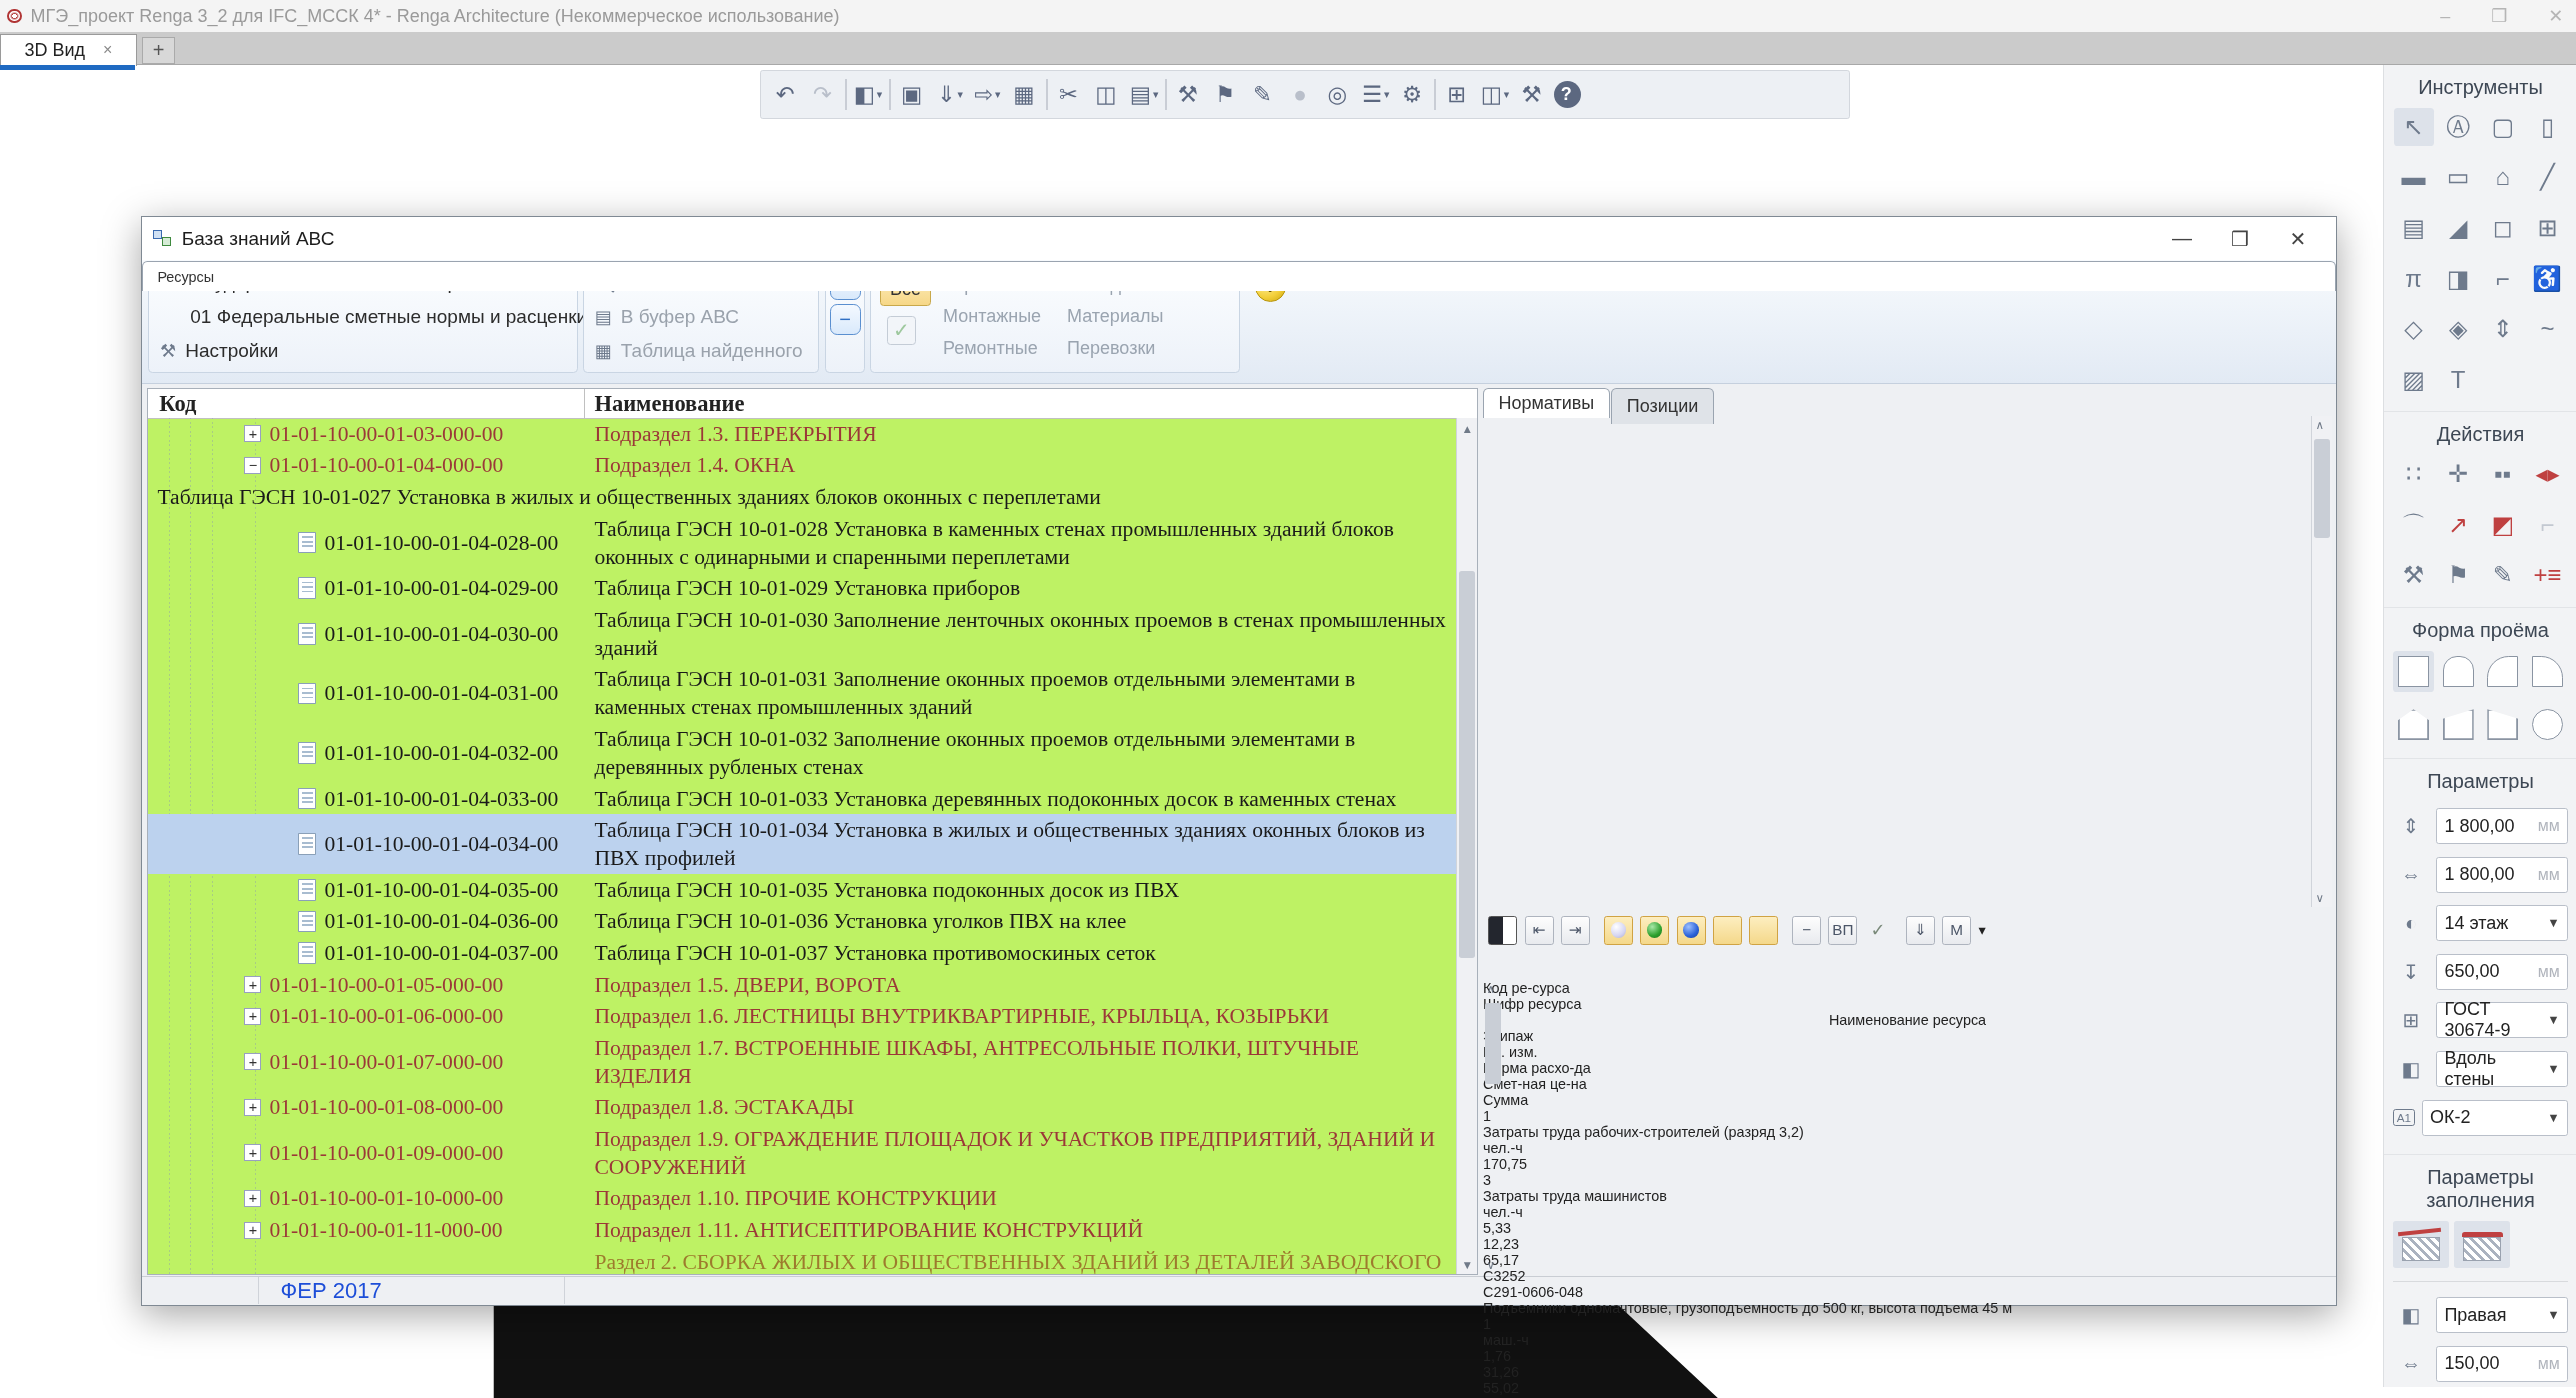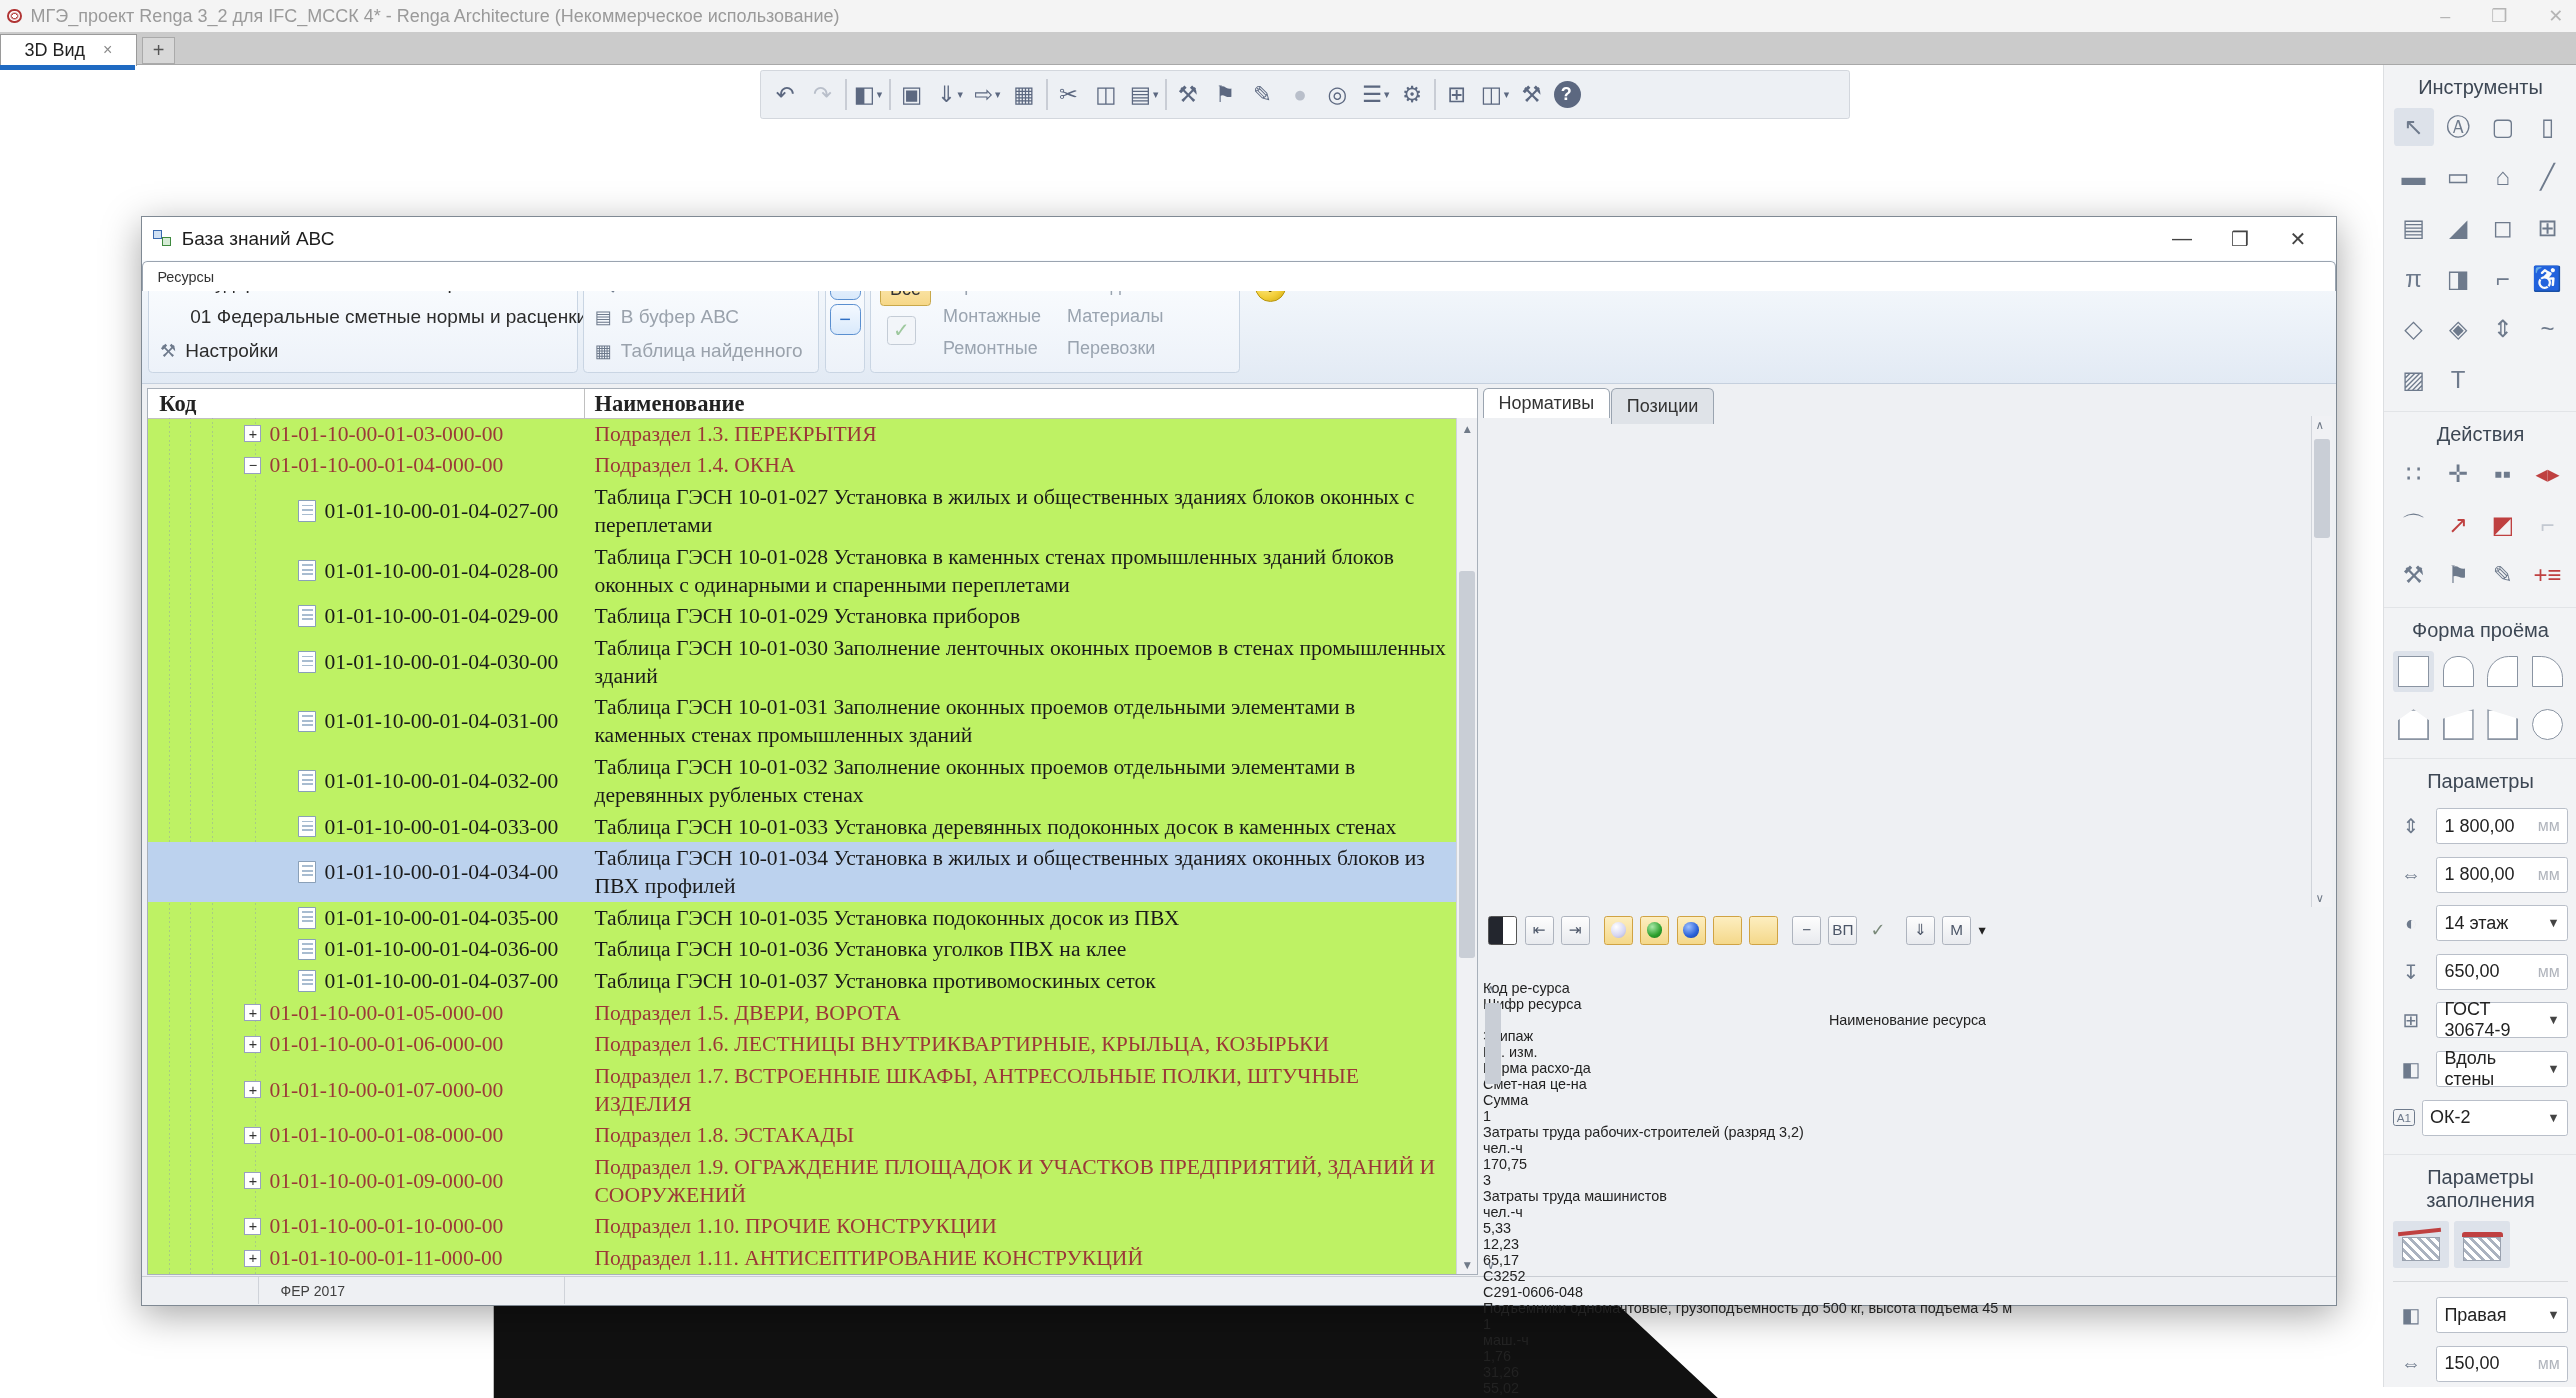--- a/index.html
+++ b/index.html
@@ -103,21 +103,21 @@
   .tcode{line-height:28px;}
   .expander{width:17px;height:17px;border:0.9px solid #98a0c0;background:#fff;flex:none;display:flex;align-items:center;justify-content:center;font-size:14.4px;color:#333;font-family:"Liberation Sans",sans-serif;box-sizing:border-box;}
   .expander.doc{border:0.9px solid #8aa0b8;width:18px;height:21.6px;background:
      linear-gradient(#fff,#fff) padding-box,
      repeating-linear-gradient(0deg,#fff 0 3.6px,#9ab0c8 3.6px 5.4px) padding-box;border-radius:0.9px;}
   .expander.doc:before{content:"";display:block;width:10.8px;height:14.4px;background:repeating-linear-gradient(0deg,#fff 0 2.7px,#a8bcd0 2.7px 4.5px);}
   .tree-scroll{position:absolute;right:0;top:29px;bottom:0;width:20px;background:#f0f1f4;border-left:0.9px solid #d0d4da;}
   .tree-scroll .up,.tree-scroll .dn{position:absolute;left:0;width:20px;height:20px;color:#707a88;font-size:11.7px;display:flex;align-items:center;justify-content:center;}
   .tree-scroll .up{top:0;} .tree-scroll .dn{bottom:0;}
   .tree-scroll .thumb{position:absolute;left:1.8px;width:16px;background:#c9ced6;border-radius:2.7px;}
-  .tree-foot{position:absolute;left:0px;top:1059px;width:2194px;height:27px;background:#eef0f3;border-top:0.9px solid #c9cdd3;display:flex;align-items:center;font-size:14px;color:#404040;}
+  .tree-foot{position:absolute;left:0px;top:1059px;width:2194px;height:27px;background:#eef0f3;border-top:0.9px solid #c9cdd3;display:flex;align-items:center;font-size:22px;color:#1d4ed8;}
   .tf-seg{height:100%;display:flex;align-items:center;border-right:0.9px solid #cfd3d9;box-sizing:border-box;}
   
   .rp-tabs{position:absolute;left:1341px;top:171px;height:36px;display:flex;gap:1.8px;font-size:18px;}
   .rp-tab{padding:0 14.4px;display:flex;align-items:center;border:0.9px solid #9aa4b0;border-bottom:none;border-radius:5.4px 5.4px 0 0;background:#dfe3e8;color:#333;}
   .rp-tab.on{background:#fff;height:29px;position:relative;z-index:2;}
   .norms-scroll{position:absolute;right:0;top:0;bottom:0;width:20px;background:#f0f1f4;border-left:0.9px solid #d0d4da;}
   .norms-wrap{position:absolute;left:1341px;top:199px;width:849px;height:491px;}
   
   .midbar{position:absolute;left:1341px;top:694px;width:849px;height:38px;display:flex;align-items:center;gap:7.2px;padding:0 5.4px;box-sizing:border-box;background:#eef0f3;}
   .mb{width:27px;height:27px;border:0.9px solid #aeb4be;border-radius:2.7px;background:linear-gradient(#fdfdfd,#e8eaee);display:flex;align-items:center;justify-content:center;font-size:15.3px;color:#4c5668;}
@@ -640,24 +640,20 @@
 
             <div class="trow sub">
               <div class="tcode">
                 <span class="expander minus">−</span>
                 <span>01-01-10-00-01-04-000-00</span>
               </div>
               <div class="tname">Подраздел 1.4. ОКНА</div>
             </div>
 
             <div class="trow tbl">
-              <div class="tcode">
-                <span class="expander doc"></span>
-                <span>01-01-10-00-01-04-027-00</span>
-              </div>
               <div class="tname">Таблица ГЭСН 10-01-027 Установка в жилых и общественных зданиях блоков оконных с переплетами</div>
             </div>
 
             <div class="trow tbl">
               <div class="tcode">
                 <span class="expander doc"></span>
                 <span>01-01-10-00-01-04-028-00</span>
               </div>
               <div class="tname">Таблица ГЭСН 10-01-028 Установка в каменных стенах промышленных зданий блоков оконных с одинарными и спаренными переплетами</div>
             </div>

